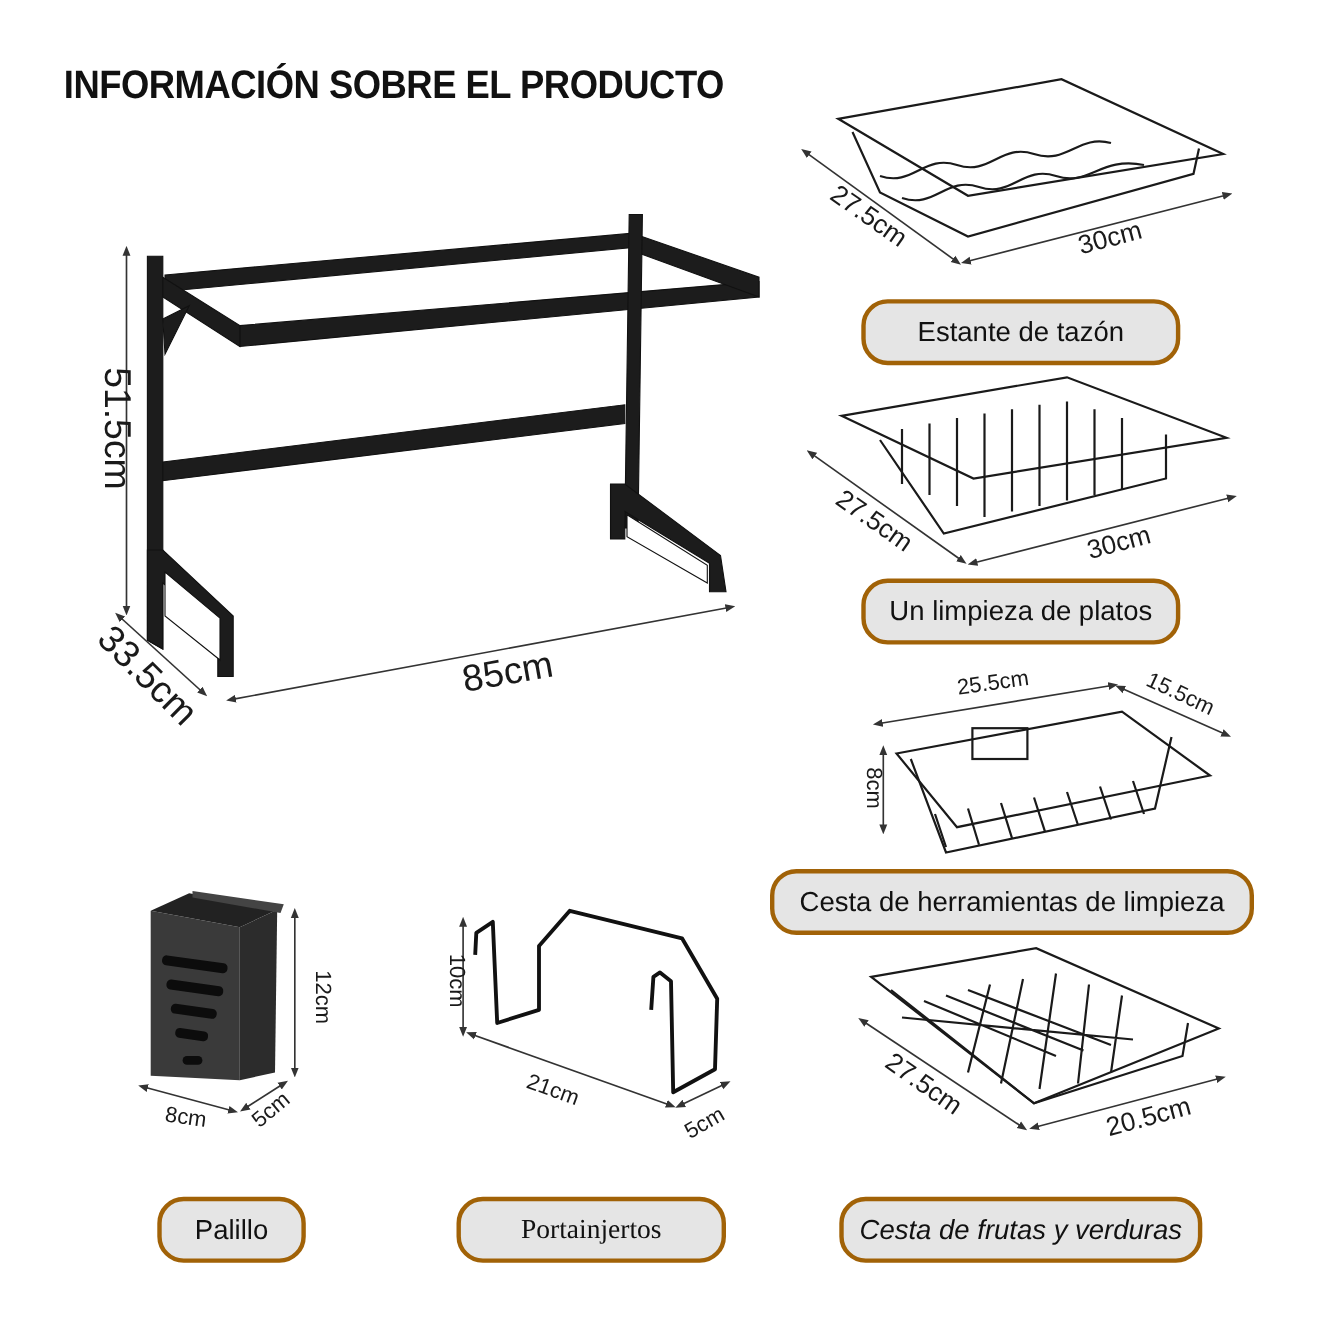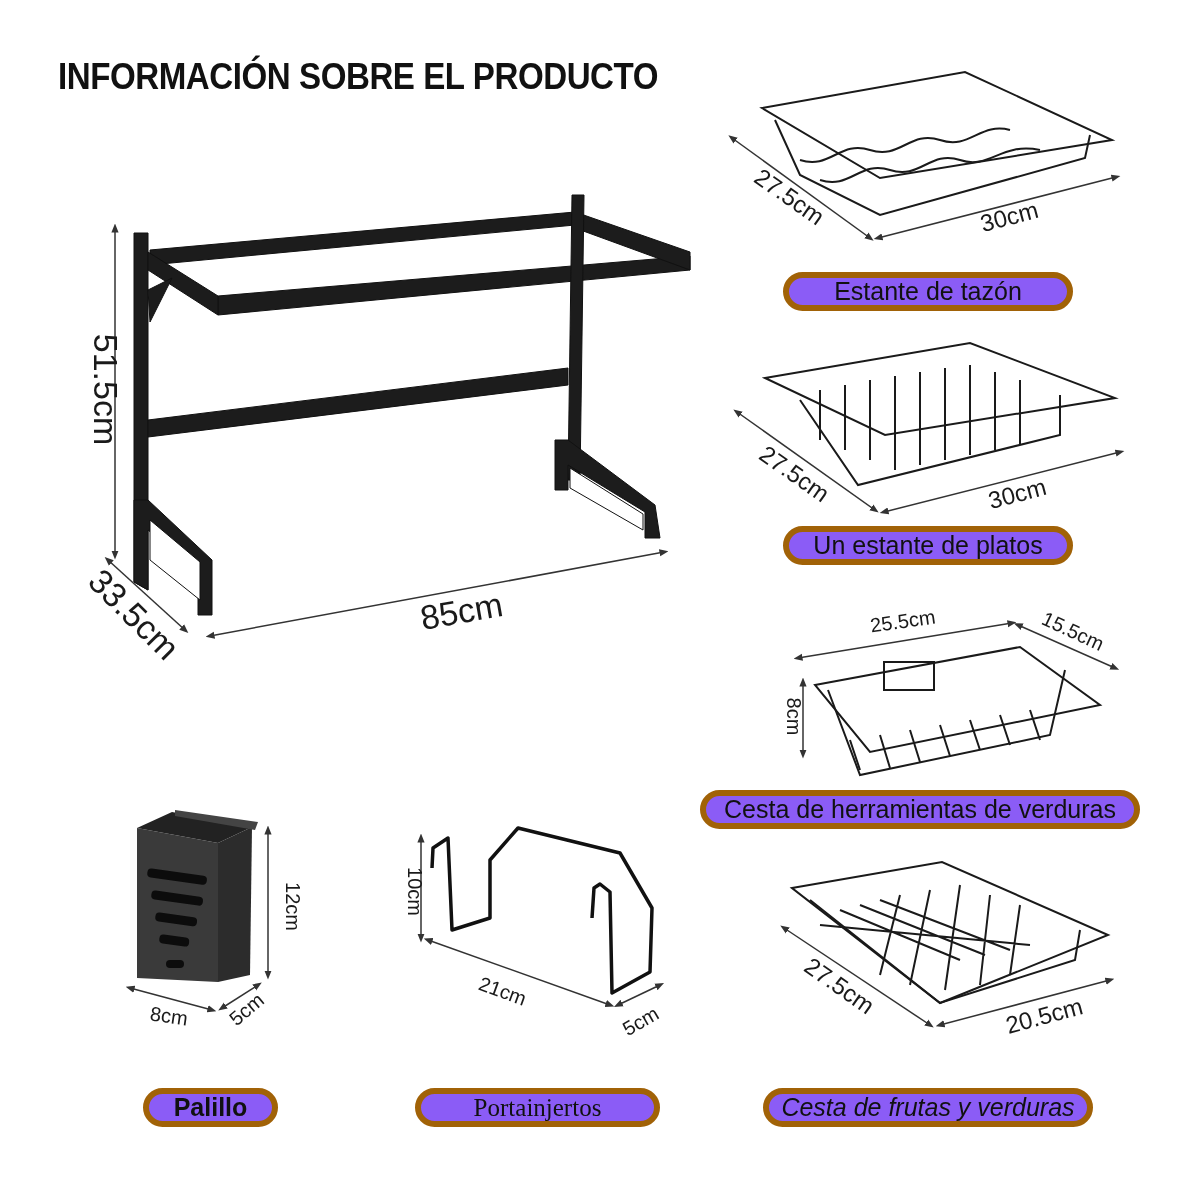--- a/index.html
+++ b/index.html
@@ -1,18 +1,18 @@
 <!DOCTYPE html>
 <html><head>
 <meta charset="utf-8">
 <style>
   html, body { margin: 0; padding: 0; background: #ffffff; }
   body { width: 1200px; height: 1200px; position: relative; overflow: hidden; font-family: "Liberation Sans", "DejaVu Sans", sans-serif; color: #111; }
   .title { position: absolute; left: 58px; top: 56px; font-size: 36px; font-weight: bold; letter-spacing: -0.5px; transform: scaleX(0.92); transform-origin: left top; white-space: nowrap; }
-  .pill { position: absolute; border: 6px solid #a16207; border-radius: 24px; height: 39px; display: flex; align-items: center; justify-content: center; font-size: 25px; color: #111; background: #8b5cf6; box-sizing: border-box; white-space: nowrap; }
+  .pill { position: absolute; border: 4px solid #a16207; border-radius: 24px; height: 60px; display: flex; align-items: center; justify-content: center; font-size: 25px; color: #111; background: #e5e5e5; box-sizing: border-box; white-space: nowrap; }
   .dim { position: absolute; font-size: 24px; color: #1a1a1a; white-space: nowrap; transform-origin: center center; }
   .dim.big { font-size: 34px; }
   .dim.small { font-size: 20px; }
   svg.layer { position: absolute; left: 0; top: 0; }
 </style>
 </head>
 <body>
 
 <div class="title">INFORMACIÓN SOBRE EL PRODUCTO</div>
 
@@ -73,37 +73,37 @@
   <g fill="none" stroke="#1a1a1a" stroke-width="2">
     <polygon points="765,378 970,343 1115,398 885,435"></polygon>
     <polyline points="800,400 858,485 1060,435 1060,395"></polyline>
     <path d="M820,390 L820,440 M845,385 L845,450 M870,380 L870,460 M895,376 L895,470 M920,372 L920,465 M945,368 L945,460 M970,365 L970,455 M995,372 L995,450 M1020,380 L1020,445"></path>
   </g>
   <line x1="737" y1="412" x2="875" y2="510" stroke="#333" stroke-width="1.5" marker-start="url(#arr)" marker-end="url(#arr)"></line>
   <line x1="884" y1="512" x2="1120" y2="452" stroke="#333" stroke-width="1.5" marker-start="url(#arr)" marker-end="url(#arr)"></line>
 </svg>
 <div class="dim" style="left:755px;top:460px;transform:rotate(35deg);">27.5cm</div>
 <div class="dim" style="left:988px;top:480px;transform:rotate(-15deg);">30cm</div>
-<div class="pill" style="left:783px;top:526px;width:290px;">Un estante de platos</div>
+<div class="pill" style="left:783px;top:526px;width:290px;">Un limpieza de platos</div>
 
 <svg class="layer" width="1200" height="1200">
   <g fill="none" stroke="#1a1a1a" stroke-width="2">
     <polygon points="815,685 1020,647 1100,705 870,752"></polygon>
     <polyline points="828,690 860,775 1050,735 1065,670"></polyline>
     <rect x="884" y="662" width="50" height="28"></rect>
     <path d="M850,740 L860,770 M880,735 L890,768 M910,730 L920,762 M940,725 L950,756 M970,720 L980,750 M1000,715 L1010,745 M1030,710 L1040,740"></path>
   </g>
   <line x1="798" y1="658" x2="1012" y2="623" stroke="#333" stroke-width="1.5" marker-start="url(#arr)" marker-end="url(#arr)"></line>
   <line x1="1018" y1="625" x2="1115" y2="668" stroke="#333" stroke-width="1.5" marker-start="url(#arr)" marker-end="url(#arr)"></line>
   <line x1="803" y1="682" x2="803" y2="754" stroke="#333" stroke-width="1.5" marker-start="url(#arr)" marker-end="url(#arr)"></line>
 </svg>
 <div class="dim small" style="left:870px;top:610px;transform:rotate(-8deg);">25.5cm</div>
 <div class="dim small" style="left:1040px;top:620px;transform:rotate(25deg);">15.5cm</div>
 <div class="dim small" style="left:775px;top:705px;transform:rotate(90deg);">8cm</div>
-<div class="pill" style="left:700px;top:790px;width:440px;">Cesta de herramientas de verduras</div>
+<div class="pill" style="left:700px;top:790px;width:440px;">Cesta de herramientas de limpieza</div>
 
 <svg class="layer" width="1200" height="1200">
   <g fill="none" stroke="#1a1a1a" stroke-width="2">
     <polygon points="792,888 942,862 1108,935 940,1003"></polygon>
     <polyline points="810,900 940,1003 1075,960 1080,930"></polyline>
     <path d="M840,910 L960,960 M860,905 L985,955 M880,900 L1010,950 M820,925 L1030,945 M900,895 L880,975 M930,890 L910,985 M960,885 L945,990 M990,895 L980,985 M1020,905 L1010,975"></path>
   </g>
   <line x1="784" y1="928" x2="930" y2="1025" stroke="#333" stroke-width="1.5" marker-start="url(#arr)" marker-end="url(#arr)"></line>
   <line x1="940" y1="1025" x2="1110" y2="980" stroke="#333" stroke-width="1.5" marker-start="url(#arr)" marker-end="url(#arr)"></line>
 </svg>
@@ -123,21 +123,21 @@
     <rect x="160" y="934" width="30" height="9" rx="4" transform="rotate(8 160 934)"></rect>
     <rect x="166" y="960" width="18" height="8" rx="4"></rect>
   </g>
   <line x1="268" y1="830" x2="268" y2="975" stroke="#333" stroke-width="1.5" marker-start="url(#arr)" marker-end="url(#arr)"></line>
   <line x1="130" y1="988" x2="212" y2="1010" stroke="#333" stroke-width="1.5" marker-start="url(#arr)" marker-end="url(#arr)"></line>
   <line x1="222" y1="1008" x2="258" y2="985" stroke="#333" stroke-width="1.5" marker-start="url(#arr)" marker-end="url(#arr)"></line>
 </svg>
 <div class="dim small" style="left:268px;top:895px;transform:rotate(90deg);">12cm</div>
 <div class="dim small" style="left:150px;top:1005px;transform:rotate(8deg);">8cm</div>
 <div class="dim small" style="left:228px;top:998px;transform:rotate(-40deg);">5cm</div>
-<div class="pill" style="left:143px;top:1088px;width:135px;font-weight:bold;">Palillo</div>
+<div class="pill" style="left:143px;top:1088px;width:135px;">Palillo</div>
 
 <svg class="layer" width="1200" height="1200">
   <path d="M432,868 L433,848 L448,838 L452,930 L490,918 L490,860 L518,828 L620,853 L652,908 L650,972 L612,993 L610,892 L600,884 L594,888 L592,918" fill="none" stroke="#111" stroke-width="3.5" stroke-linejoin="round"></path>
   <line x1="421" y1="838" x2="421" y2="938" stroke="#333" stroke-width="1.5" marker-start="url(#arr)" marker-end="url(#arr)"></line>
   <line x1="428" y1="940" x2="610" y2="1005" stroke="#333" stroke-width="1.5" marker-start="url(#arr)" marker-end="url(#arr)"></line>
   <line x1="618" y1="1005" x2="660" y2="985" stroke="#333" stroke-width="1.5" marker-start="url(#arr)" marker-end="url(#arr)"></line>
 </svg>
 <div class="dim small" style="left:390px;top:880px;transform:rotate(90deg);">10cm</div>
 <div class="dim small" style="left:478px;top:980px;transform:rotate(20deg);">21cm</div>
 <div class="dim small" style="left:622px;top:1010px;transform:rotate(-30deg);">5cm</div>

